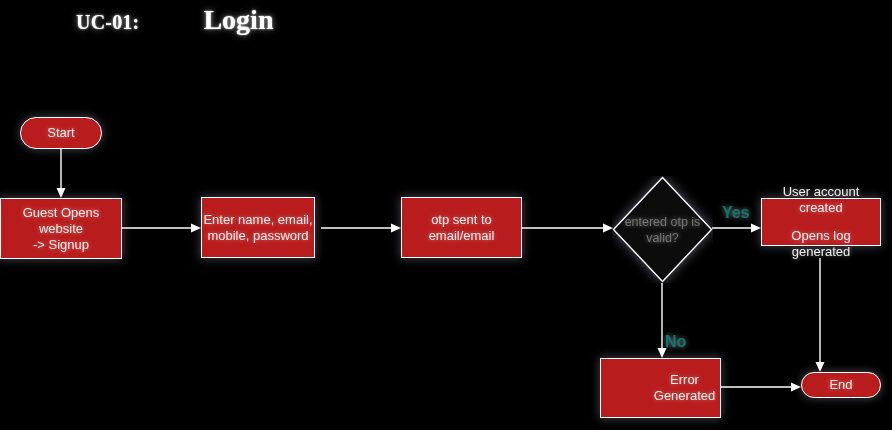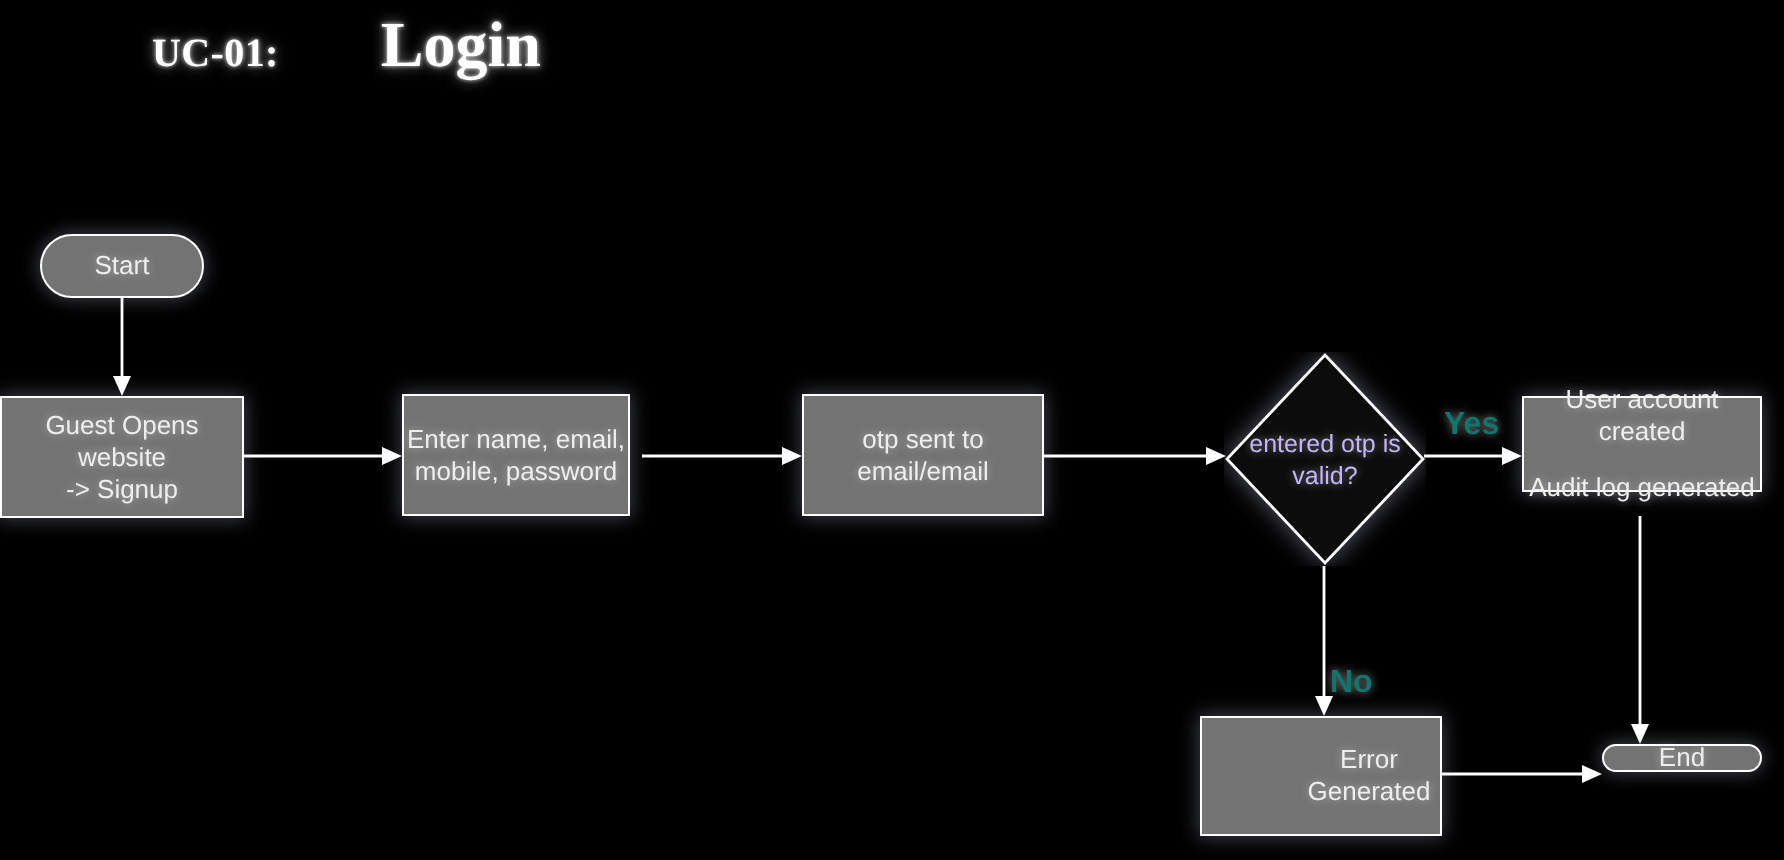--- a/index.html
+++ b/index.html
@@ -29,31 +29,31 @@
   }
   #diagram-title .title-prefix {
     font-family: "Liberation Serif", serif;
     font-size: 20px;
     font-weight: 700;
     letter-spacing: 0.2px;
     vertical-align: baseline;
   }
   #diagram-title .title-main {
     font-family: "Liberation Serif", serif;
-    font-size: 32px;
+    font-size: 28px;
     font-weight: 700;
-    margin-left: 3px;
+    margin-left: 16px;
     vertical-align: baseline;
     padding-left: 48px;
   }
 
   .node {
     position: absolute;
     box-sizing: border-box;
-    background: #737373;
+    background: #b91c1c;
     border: 1px solid #ffffff;
     color: #eeeeee;
     font-size: 13px;
     line-height: 16px;
     text-align: center;
     display: flex;
     flex-direction: column;
     align-items: center;
     justify-content: center;
     box-shadow: 0 0 9px 1px rgba(200,205,235,0.30);
@@ -77,21 +77,21 @@
   }
   .diamond-label {
     position: absolute;
     left: 0;
     top: 0;
     width: 100%;
     height: 100%;
     display: flex;
     align-items: center;
     justify-content: center;
-    color: #c4b5fd;
+    color: #737373;
     font-size: 12.5px;
     line-height: 16px;
     text-align: center;
     text-shadow: 0 0 5px rgba(255,255,255,0.45);
     white-space: pre-line;
     pointer-events: none;
   }
 
   #edges {
     position: absolute;
@@ -174,27 +174,27 @@
   <div class="diamond-wrap" style="left:612px; top:176px; width:101px; height:107px;">
     <svg class="diamond-shape" viewBox="0 0 101 107" width="101" height="107">
       <polygon points="50.5,1.5 99.5,53.5 50.5,105.5 1.5,53.5" fill="#0c0c0d" stroke="#ffffff" stroke-width="1.4" style="filter: drop-shadow(0 0 6px rgba(200,205,235,0.45));"></polygon>
     </svg>
     <div class="diamond-label">entered otp is
 valid?</div>
   </div>
 
   <div class="node process" style="left:761px; top:198px; width:120px; height:48px;">
     <span>User account created</span>
-    <span class="line2">Audit log generated</span>
+    <span class="line2">Opens log generated</span>
   </div>
 
   <div class="node process" style="left:600px; top:358px; width:121px; height:60px;padding-left:48px;">
     <span>Error Generated</span>
   </div>
 
-  <div class="node terminal" style="left:801px; top:372px; width:80px; height:14px;">
+  <div class="node terminal" style="left:801px; top:372px; width:80px; height:26px;">
     <span>End</span>
   </div>
 
   <div class="edge-label" style="left:722px; top:204px;">Yes</div>
   <div class="edge-label" style="left:665px; top:285px;margin-top:48px;">No</div>
 
 </div>
 
 </body></html>

